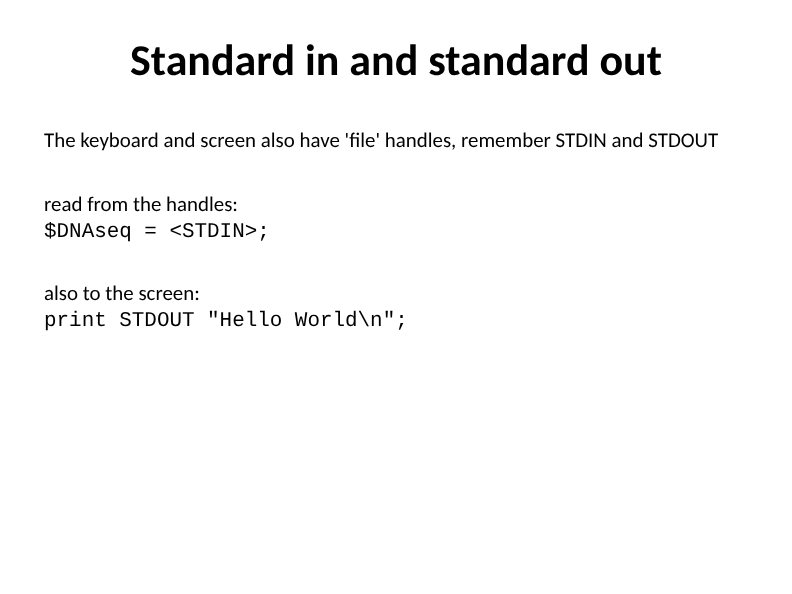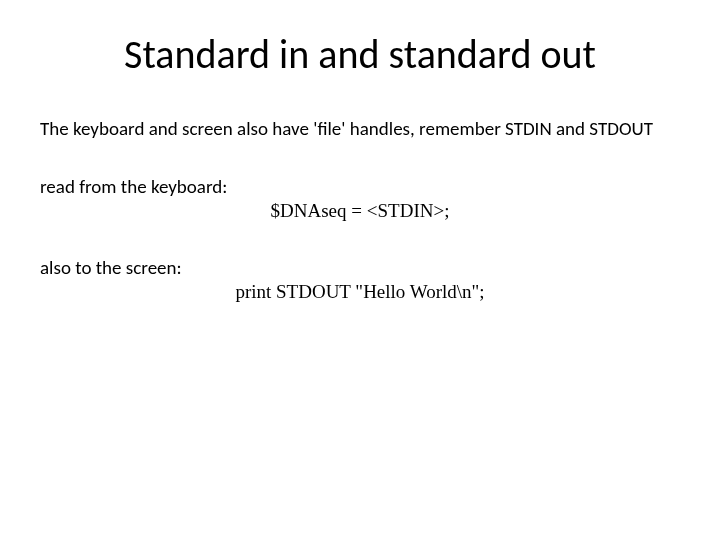--- a/index.html
+++ b/index.html
@@ -12,48 +12,47 @@
     color: #000000;
   }
   .slide {
     box-sizing: border-box;
     width: 720px;
     height: 540px;
     padding: 30px 40px 40px 40px;
   }
   .title {
     font-size: 40px;
-    font-weight: 400;
+    font-weight: 700;
     text-align: center;
     margin: 0 0 38px 0;
     letter-spacing: 0px;
   }
   .body {
     font-size: 19px;
     line-height: 1.25;
   }
   .para {
     margin-bottom: 34px;
   }
   .mono {
-    font-family: Liberation Serif, serif;
-    text-align: center;
+    font-family: Liberation Mono, monospace;
   }
 </style>
 </head>
 <body>
 
 <div class="slide">
   <h1 class="title">Standard in and standard out</h1>
 
   <div class="body">
     <div class="para">The keyboard and screen also have 'file' handles, remember STDIN and STDOUT</div>
 
     <div class="para">
-      <div>read from the keyboard:</div>
+      <div>read from the handles:</div>
       <div class="mono">$DNAseq = &lt;STDIN&gt;;</div>
     </div>
 
     <div class="para">
       <div>also to the screen:</div>
       <div class="mono">print STDOUT "Hello World\n";</div>
     </div>
   </div>
 </div>
 

